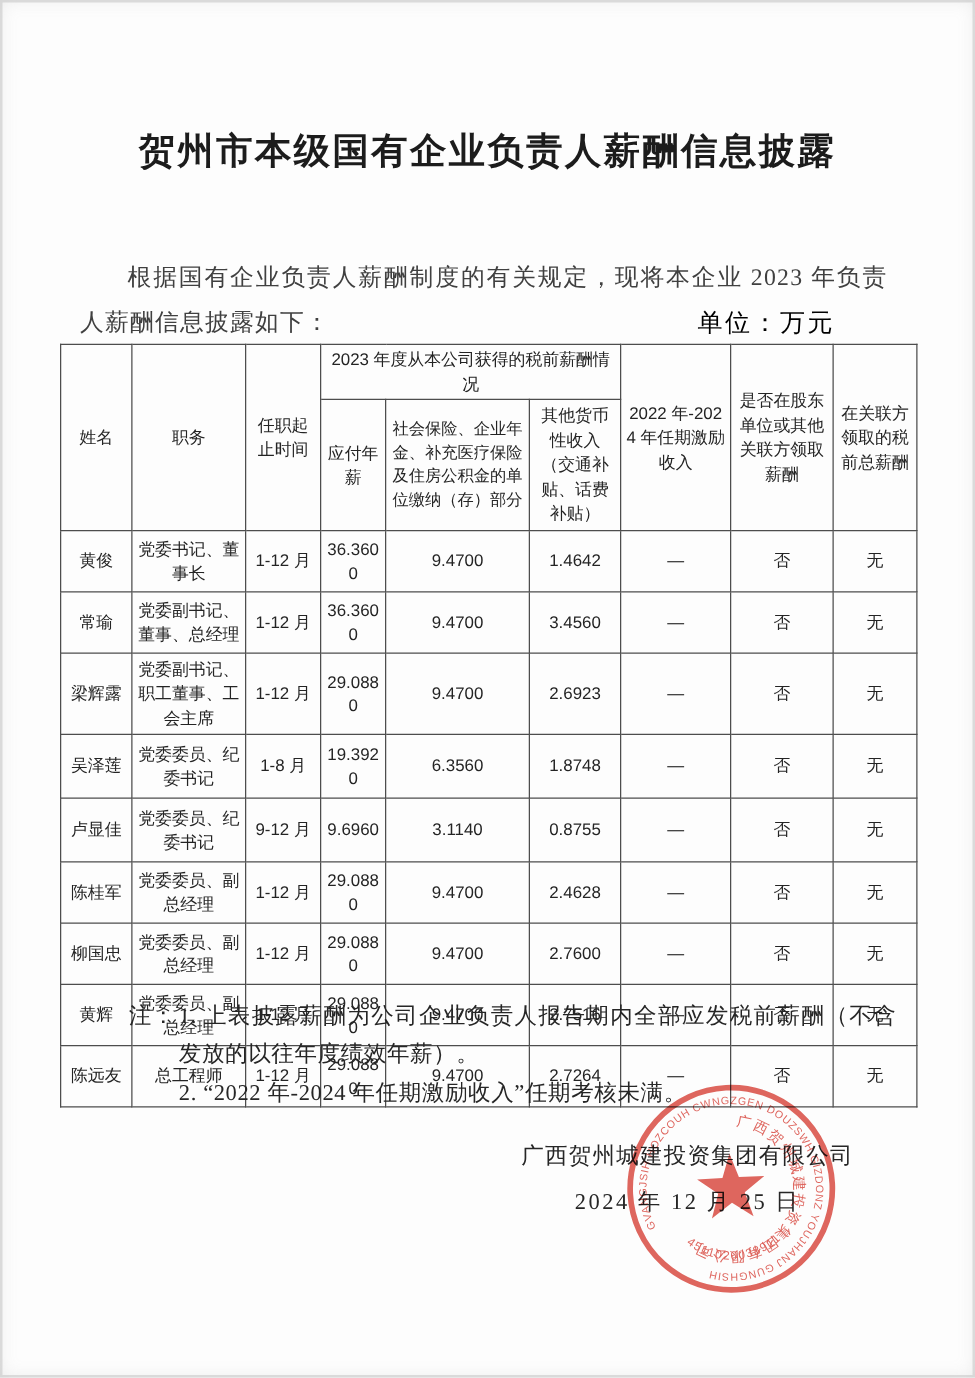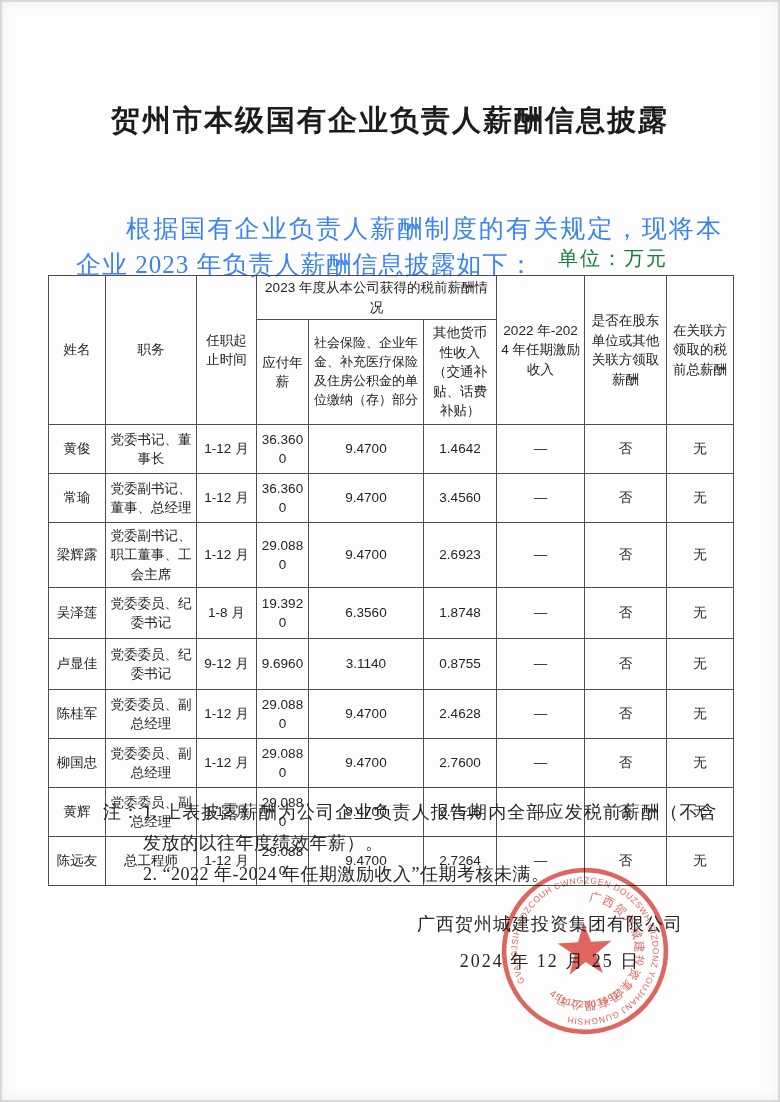--- a/index.html
+++ b/index.html
@@ -17,32 +17,32 @@
   .doc-title{
     position:absolute;top:82px;left:0;right:0;
     text-align:center;
     font-size:29px;font-weight:bold;
     letter-spacing:2px;
     color:#1c1c1c;
     font-family:"Liberation Serif", serif;
   }
 
   .intro{
-    position:absolute;top:186px;left:76px;width:646px;
-    font-size:25px;line-height:36px;
+    position:absolute;top:186px;left:64px;width:646px;
+    font-size:19px;line-height:36px;
     text-indent:2em;
     letter-spacing:1px;
-    color:#3b82f6;
+    color:#404040;
     font-family:"Liberation Serif", serif;
     text-align:justify;
   }
 
   .unit-line{
     position:absolute;top:245px;right:112px;
-    font-size:20px;letter-spacing:2px;color:#15803d;
+    font-size:20px;letter-spacing:2px;color:#000000;
     font-family:"Liberation Serif", serif;
   }
 
   table.salary{
     position:absolute;top:275px;left:48px;
     border-collapse:collapse;
     table-layout:fixed;
     width:685px;
     font-size:13.5px;
     color:#242424;

